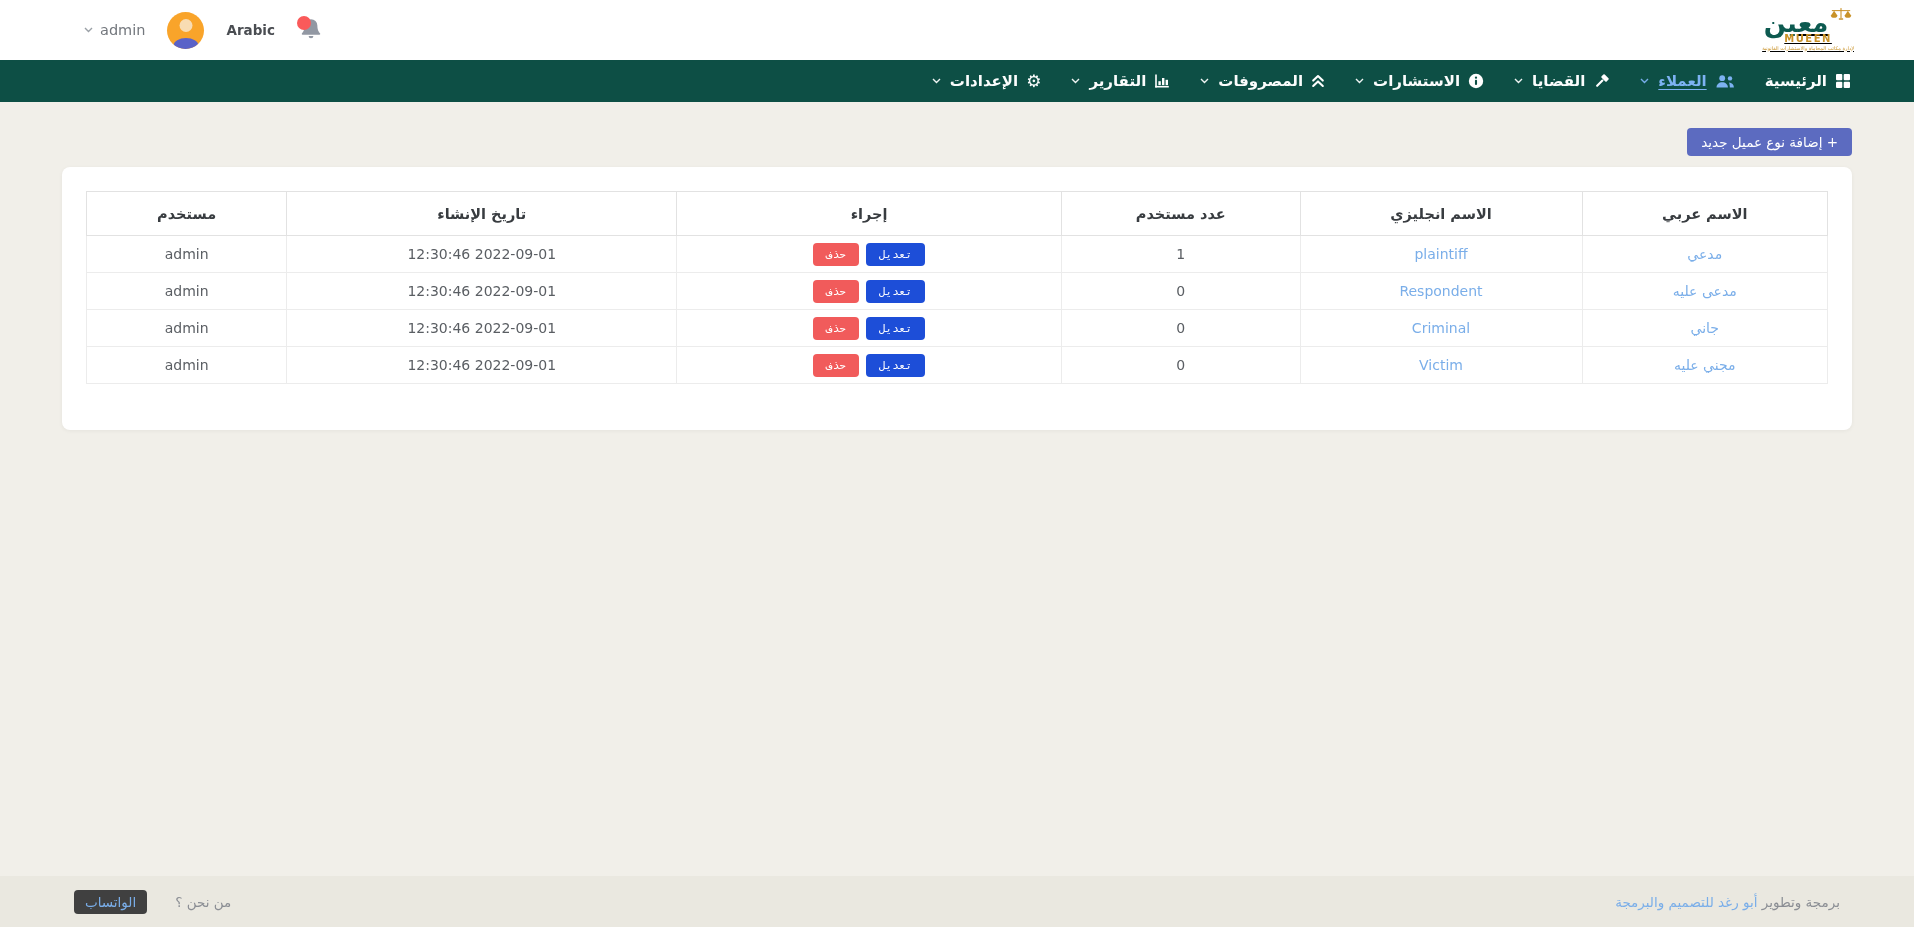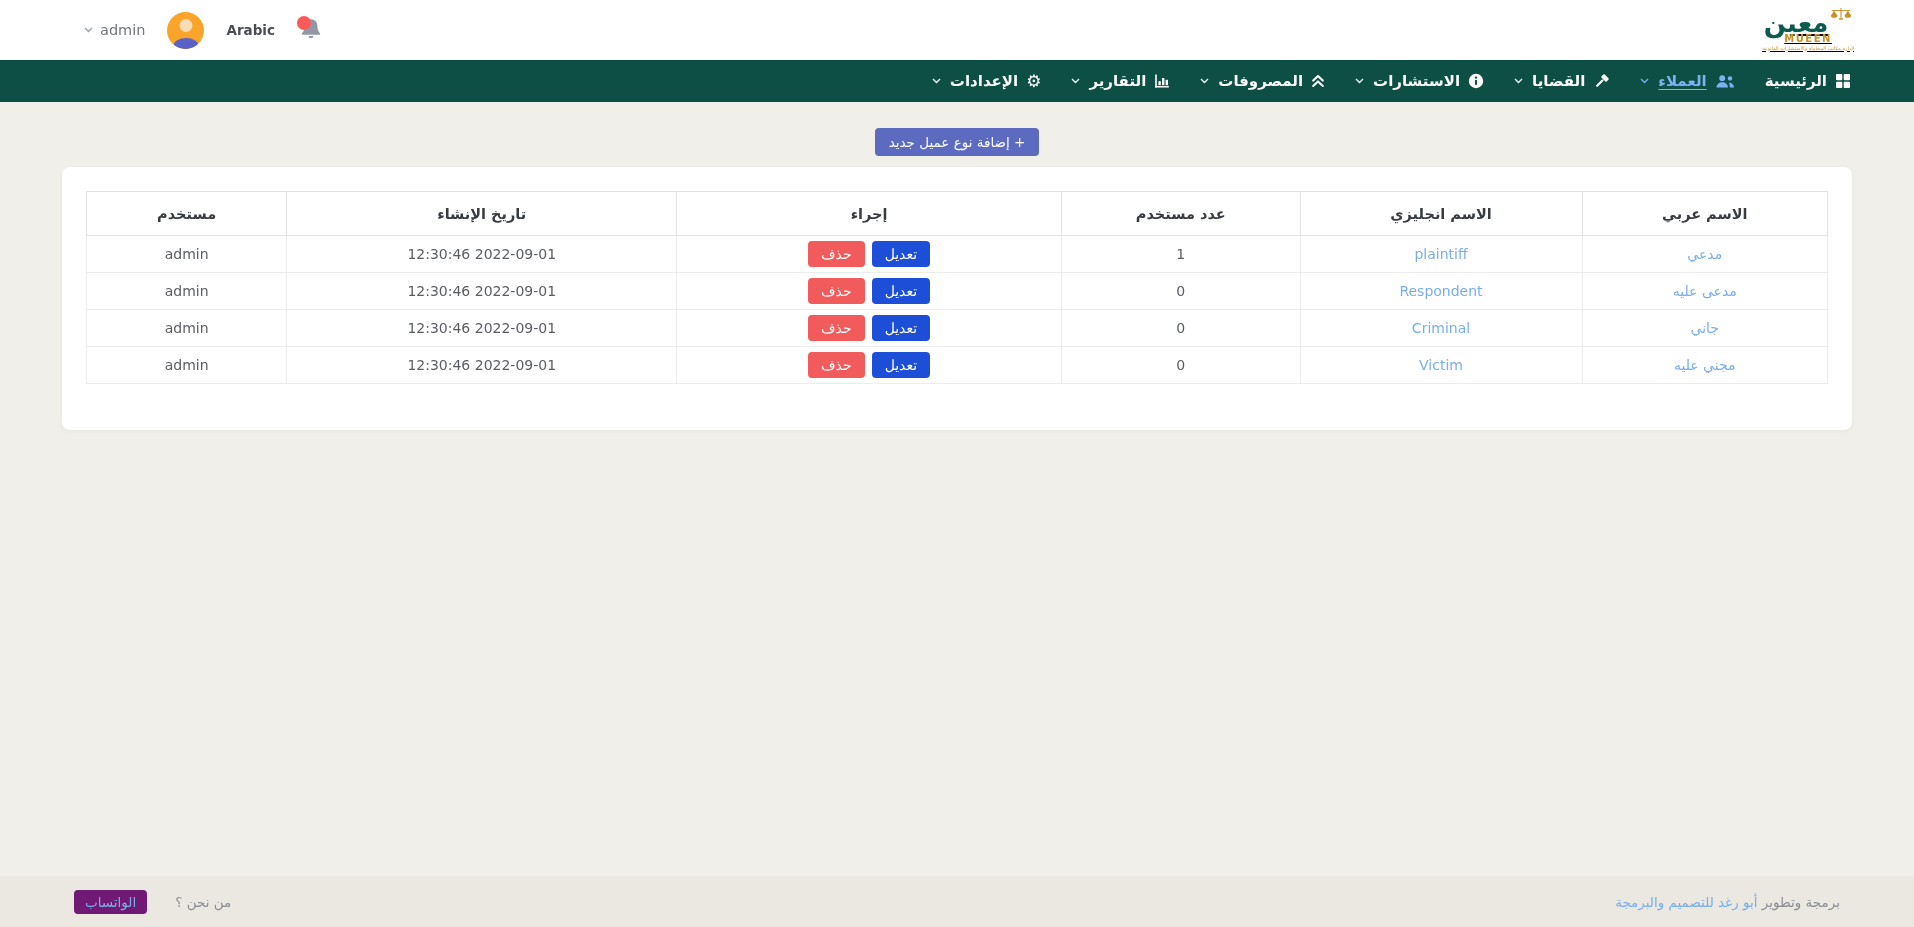--- a/index.html
+++ b/index.html
@@ -43,21 +43,21 @@
     color:#fbfdfd; font-size:15px; font-weight:600;
   }
   .nav-item .nav-icon { display:flex; align-items:center; }
   .nav-item .nav-chevron { display:flex; align-items:center; margin-right:1px; opacity:.95; }
   .nav-item.active { color:#7db2f2; }
   .nav-item.active .nav-label { text-decoration:underline; text-underline-offset:3px; }
   .gear-glyph { font-size:17px; line-height:1; }
   
   .content { flex:1 1 auto; padding:14px 62px 0 62px; }
   .page-title { font-size:16.5px; font-weight:600; color:#3b3e42; text-align:right; }
-  .btn-row { display:flex; justify-content:center; margin-top:12px; }
+  .btn-row { display:flex; justify-content:flex-start; margin-top:12px; }
   .btn-add {
     background:#5c6bc0; color:#fff; border:none; cursor:pointer;
     font-family:inherit; font-size:13.5px; padding:6px 14px; border-radius:4px;
   }
   .card {
     background:#fff; border-radius:8px; margin-top:11px;
     padding:24px 24px 46px 24px;
     box-shadow:0 1px 4px rgba(0,0,0,.05);
   }
   table { width:100%; border-collapse:collapse; table-layout:fixed; }
@@ -65,35 +65,35 @@
     border:1px solid #e2e2e2; padding:4px 8px; height:44px;
     font-size:14.5px; font-weight:700; color:#383c40; text-align:center;
   }
   td {
     border:1px solid #ececec; padding:5px 8px; height:37px;
     font-size:14px; color:#5a5e63; text-align:center;
   }
   .cell-link { color:#7aaee9; cursor:pointer; text-decoration:none; }
   .actions-cell { display:flex; justify-content:center; align-items:center; gap:7px; }
   .btn-edit, .btn-del {
-    border:none; cursor:pointer; color:#fff; font-family:Liberation Sans, sans-serif;
-    font-size:14px; padding:5px 13px; border-radius:4px;
+    border:none; cursor:pointer; color:#fff; font-family:Liberation Mono, monospace;
+    font-size:11px; padding:5px 13px; border-radius:4px;
   }
   .btn-edit { background:#1d4ed8; }
   .btn-del  { background:#f15b5b; }
   
   .footer {
     height:51px; background:#eae8e0; flex:0 0 auto;
     display:flex; align-items:center; justify-content:space-between;
     padding:0 74px 0 74px; font-size:13.5px;
   }
   .footer-credit { color:#8b8e94; }
   .footer-credit a, .footer-link { color:#7aaee9; text-decoration:none; cursor:pointer; }
   .footer-links { display:flex; align-items:center; gap:28px; }
-  .whatsapp-chip { background:#701a75; border-radius:4px; padding:4px 11px; }
+  .whatsapp-chip { background:#404040; border-radius:4px; padding:4px 11px; }
   svg { display:block; }
 </style>
 </head>
 <body>
 
 <header class="topbar">
   <div class="brand">
     <div class="brand-top">
       <span class="brand-scales">
         <svg width="22" height="13" viewBox="0 0 24 14" fill="#c99228">

